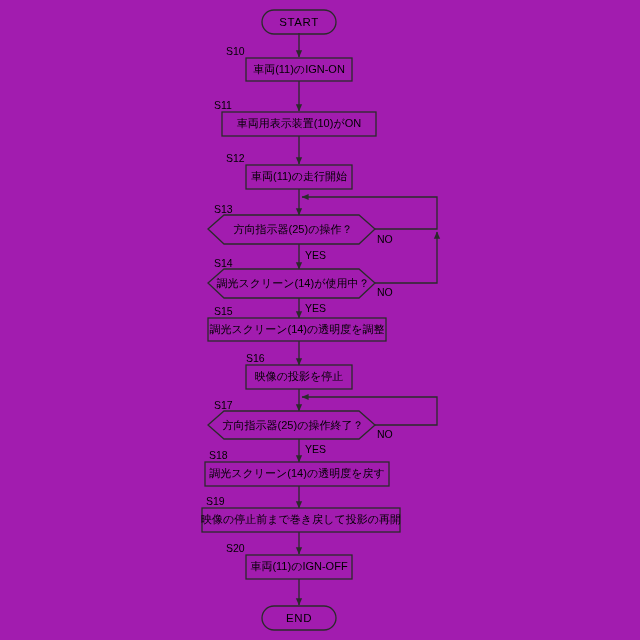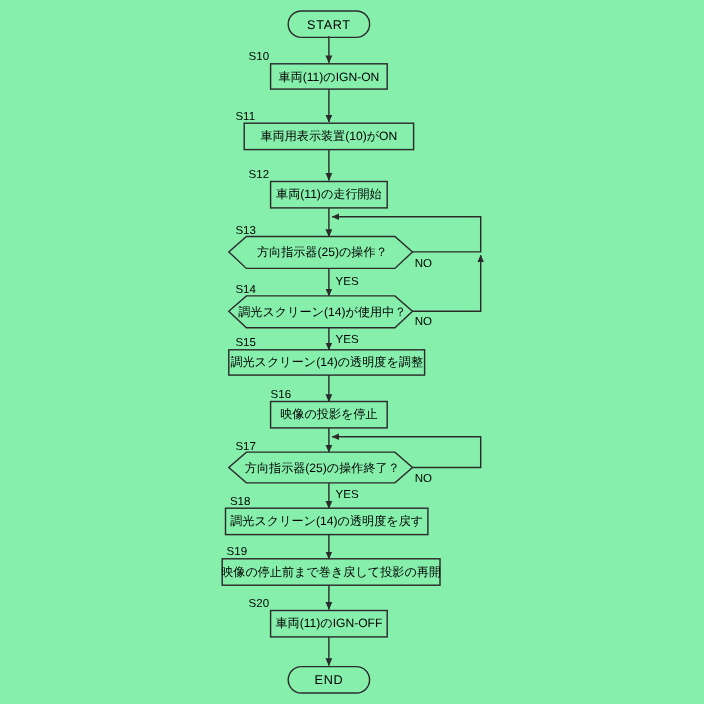--- a/index.html
+++ b/index.html
@@ -4,21 +4,21 @@
 <style>
   html, body {
     margin: 0;
     padding: 0;
     background: #ffffff;
   }
   #canvas {
     position: relative;
     width: 640px;
     height: 640px;
-    background: #86efac;
+    background: #a21caf;
     font-family: "Liberation Sans", "DejaVu Sans", sans-serif;
     overflow: hidden;
   }
   svg.flow {
     position: absolute;
     left: 0;
     top: 0;
     width: 640px;
     height: 640px;
   }

